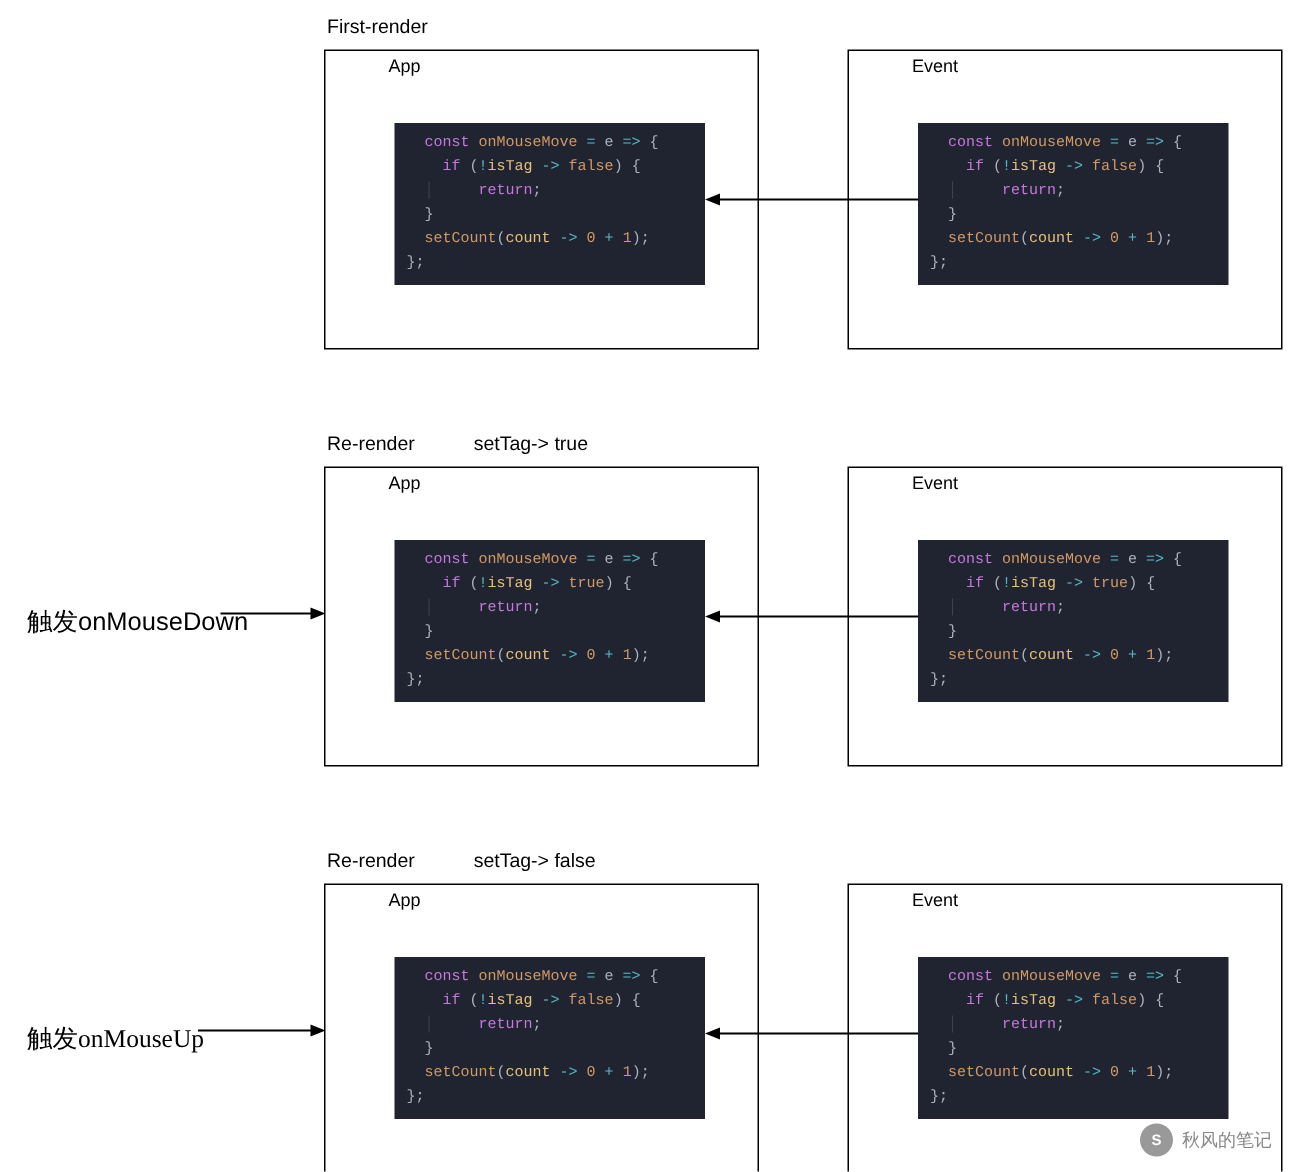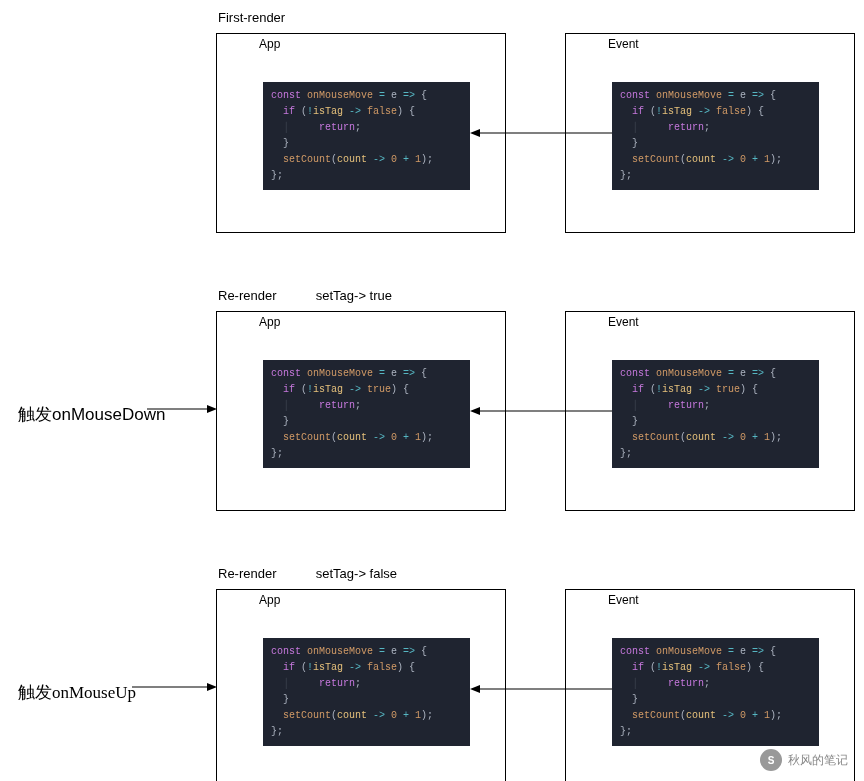--- a/index.html
+++ b/index.html
@@ -38,21 +38,21 @@
   .code {
     position: absolute;
     background: #1f2430;
     color: #bdbdbd;
     font-family: "SFMono-Regular", Consolas, "Liberation Mono", Menlo, monospace;
     font-size: 10px;
     line-height: 16px;
     padding: 6px 8px;
     white-space: pre;
   }
-  .tok-kw   { color: #c678dd; }
+  .tok-kw   { color: #c678dd; margin-left: 12px; }
   .tok-fn   { color: #d19a66; }
   .tok-var  { color: #e5c07b; margin-top: 13px; }
   .tok-par  { color: #abb2bf; }
   .tok-op   { color: #56b6c2; }
   .tok-bool { color: #d19a66; }
   .tok-ret  { color: #c678dd; text-align: right; }
   .tok-br   { color: #abb2bf; }
   .tok-num  { color: #d19a66; }
   .guide    { color: #3e4451; }
   .side-label {

